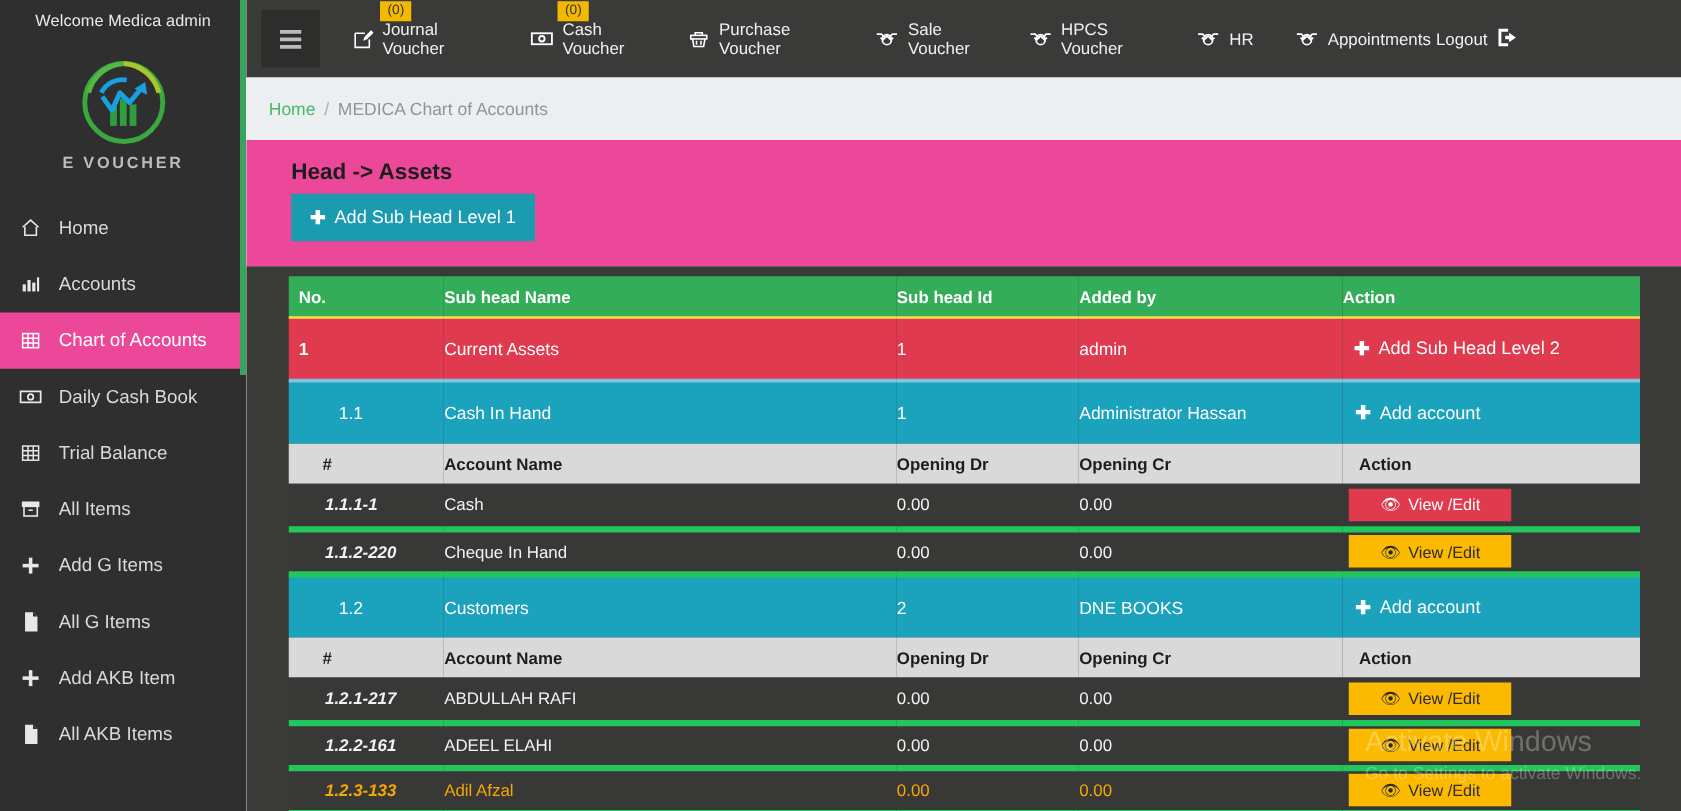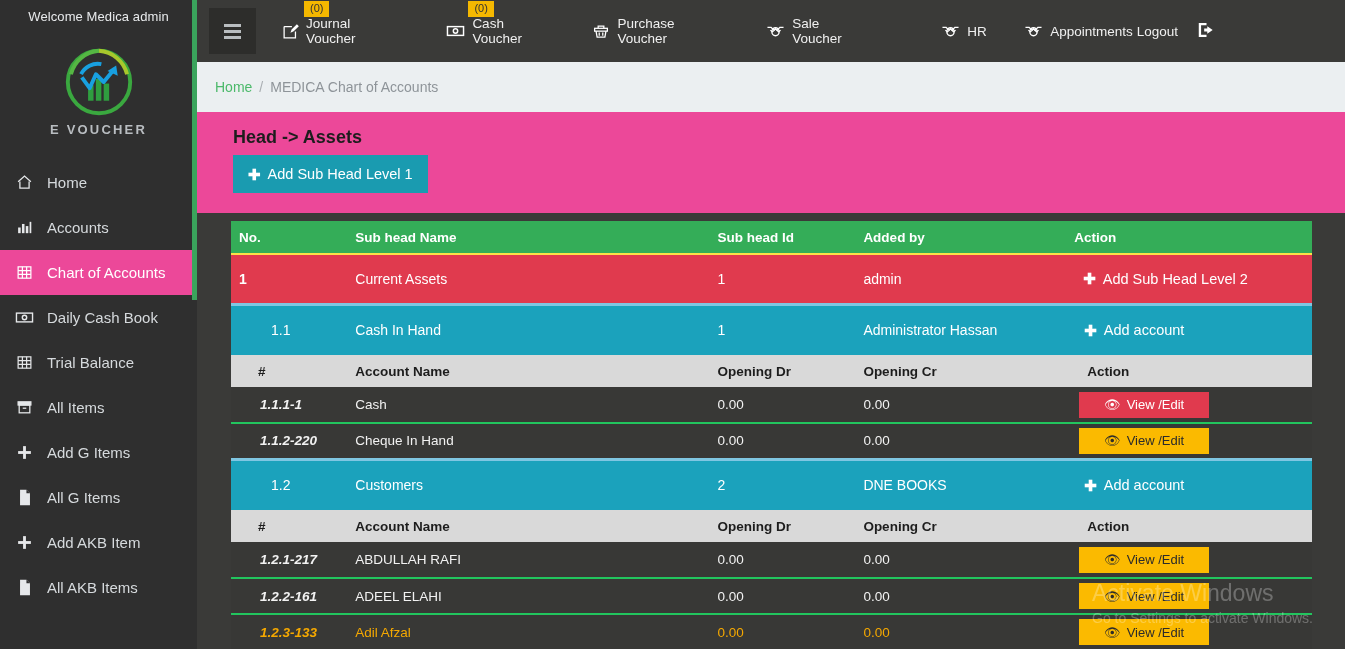--- a/index.html
+++ b/index.html
@@ -73,21 +73,21 @@
   .topitem .ticon { display:flex; align-items:center; }
   .badge {
     position: absolute; top: 1px; left: 26px;
     background: #f5b800; color: #333; font-size: 11px;
     padding: 1px 6px 2px; line-height: 1.15; font-weight: 400;
   }
   .spacer-a { width: 38px; } .spacer-b { width: 30px; }
   .spacer-c { width: 34px; } .spacer-d { width: 30px; }
   .spacer-e { width: 34px; } .spacer-f { width: 30px; }
   .logout {
-    display: flex; align-items: center; gap: 20px; color: #f0f0f0;
+    display: flex; align-items: center; gap: 8px; color: #f0f0f0;
     font-size: 13.5px; cursor: pointer; margin-left: auto; margin-right: 130px;
   }
 
   .breadcrumb {
     height: 50px; background: #ebeff1; display: flex; align-items: center;
     padding-left: 18px; font-size: 14px; color: #8e9499; gap: 7px;
   }
   .breadcrumb .crumb-link { color: #4bb96a; cursor: pointer; }
   .breadcrumb .sep { color: #a9aeb2; }
 
@@ -131,21 +131,21 @@
   .row-l2 td:first-child { padding-left: 40px; font-weight: normal; }
 
   .row-acc-head td {
     background: #d9d9d9; color: #1d1d1d; font-size: 13.5px; font-weight: bold;
     height: 32px;
   }
   .row-acc-head td:first-child { padding-left: 27px; }
 
   .row-acc td {
     background: #383836; color: #f2f2f2; font-size: 13.5px; height: 36px;
-    border-bottom: 2px solid #22c55e;
+    border-bottom: 5px solid #22c55e;
   }
   .row-acc td:first-child {
     padding-left: 29px; font-weight: bold; font-style: italic; font-size: 13.5px;
   }
   .row-acc.hl td { color: #f5a800; }
 
   .indent-name-1 { padding-left: 25px; }
   .indent-name-2 { padding-left: 36px; }
   .indent-name-3 { padding-left: 44px; }
 
@@ -367,20 +367,31 @@
             <path d="M2 5H7L11 9 9 11 6 9"></path>
               <path d="M24 5H19L15 9 17 11 20 9"></path>
             <path d="M11 9 13 7 15 9"></path>
               <ellipse cx="13" cy="11" rx="5" ry="5.5"></ellipse>
           </svg>
         </span>
         <span>Sale Voucher</span>
       </div>
       <div class="spacer-d"></div>
 
+      <div class="topitem">
+        <span class="ticon">
+          <svg width="19" height="16" viewBox="0 0 26 20" fill="none" stroke="#fff" stroke-width="1.9">
+            <path d="M2 5H7L11 9 9 11 6 9"></path>
+              <path d="M24 5H19L15 9 17 11 20 9"></path>
+            <path d="M11 9 13 7 15 9"></path>
+              <ellipse cx="13" cy="11" rx="5" ry="5.5"></ellipse>
+          </svg>
+        </span>
+        <span>HPCS Voucher</span>
+      </div>
       <div class="spacer-e"></div>
 
       <div class="topitem">
         <span class="ticon">
           <svg width="19" height="16" viewBox="0 0 26 20" fill="none" stroke="#fff" stroke-width="1.9">
             <path d="M2 5H7L11 9 9 11 6 9"></path>
               <path d="M24 5H19L15 9 17 11 20 9"></path>
             <path d="M11 9 13 7 15 9"></path>
               <ellipse cx="13" cy="11" rx="5" ry="5.5"></ellipse>
           </svg>

